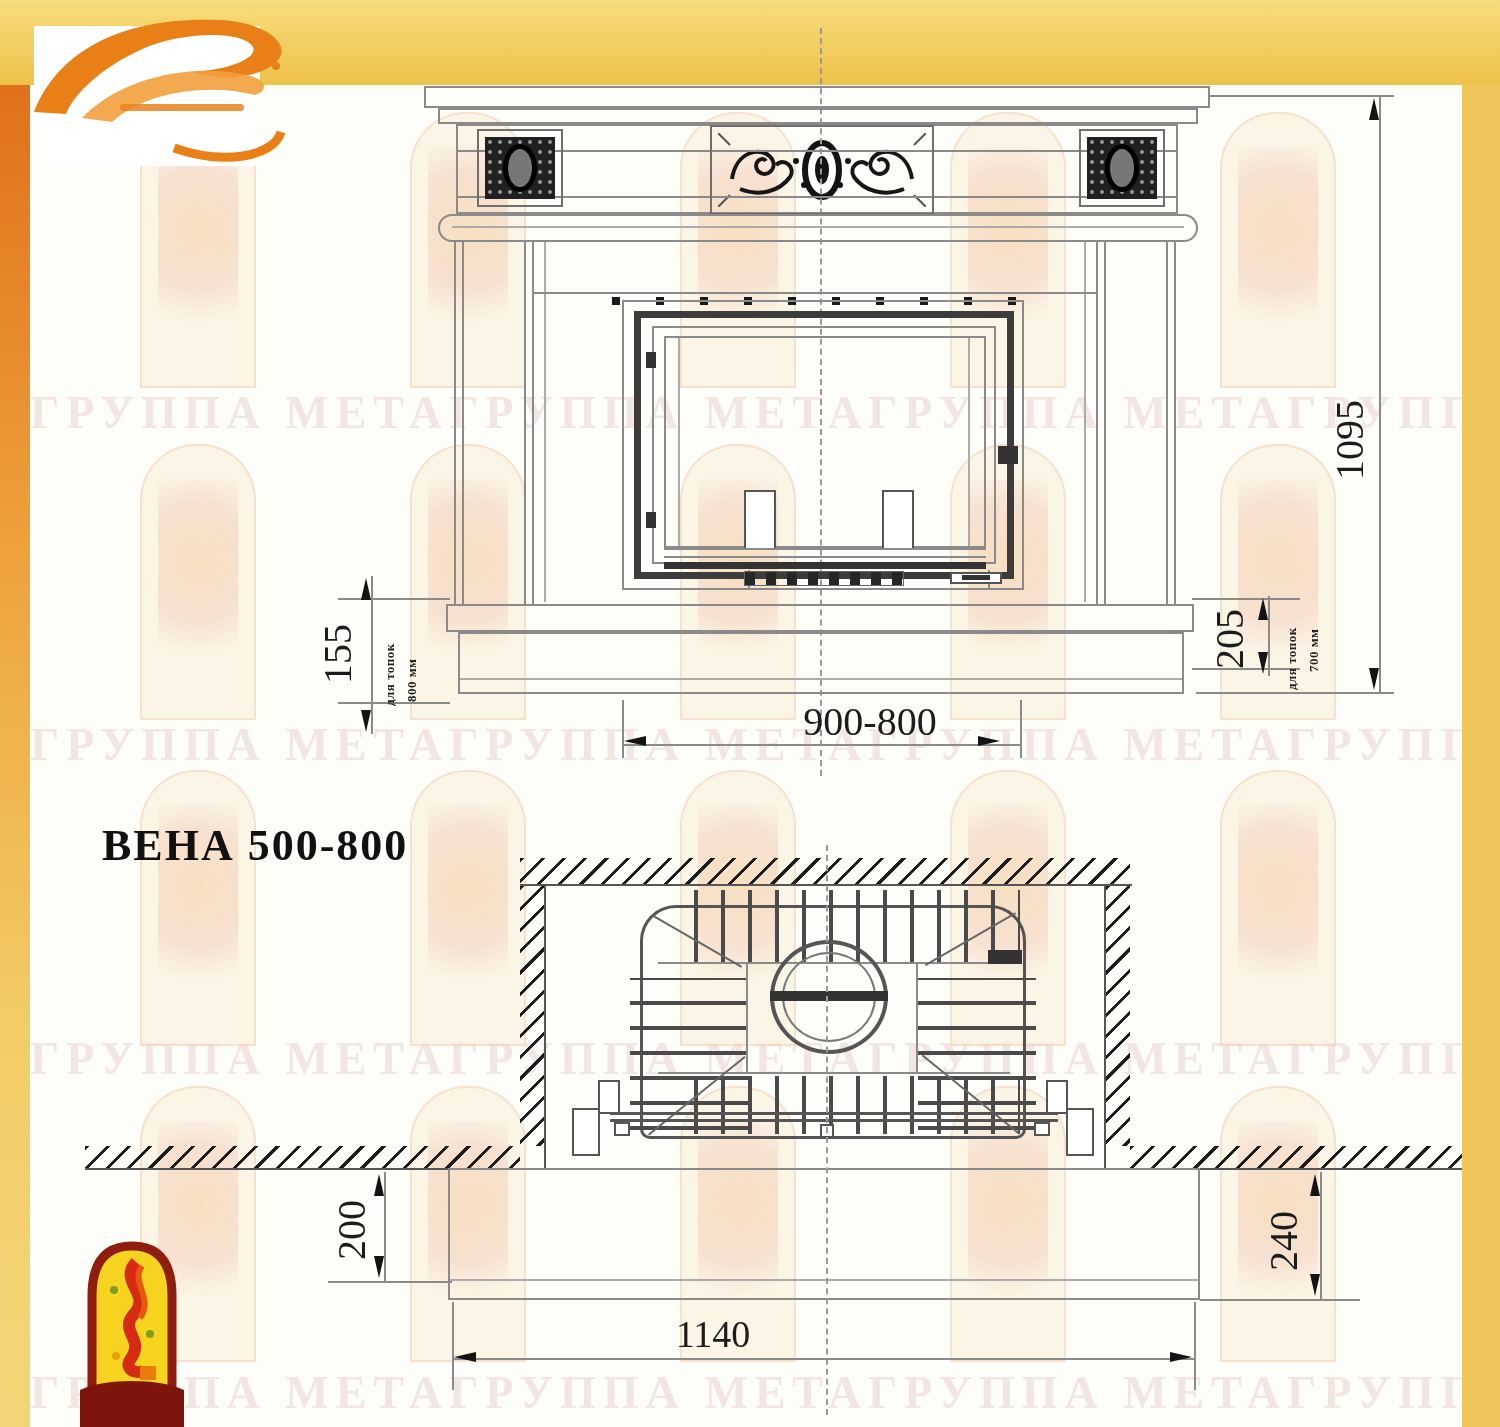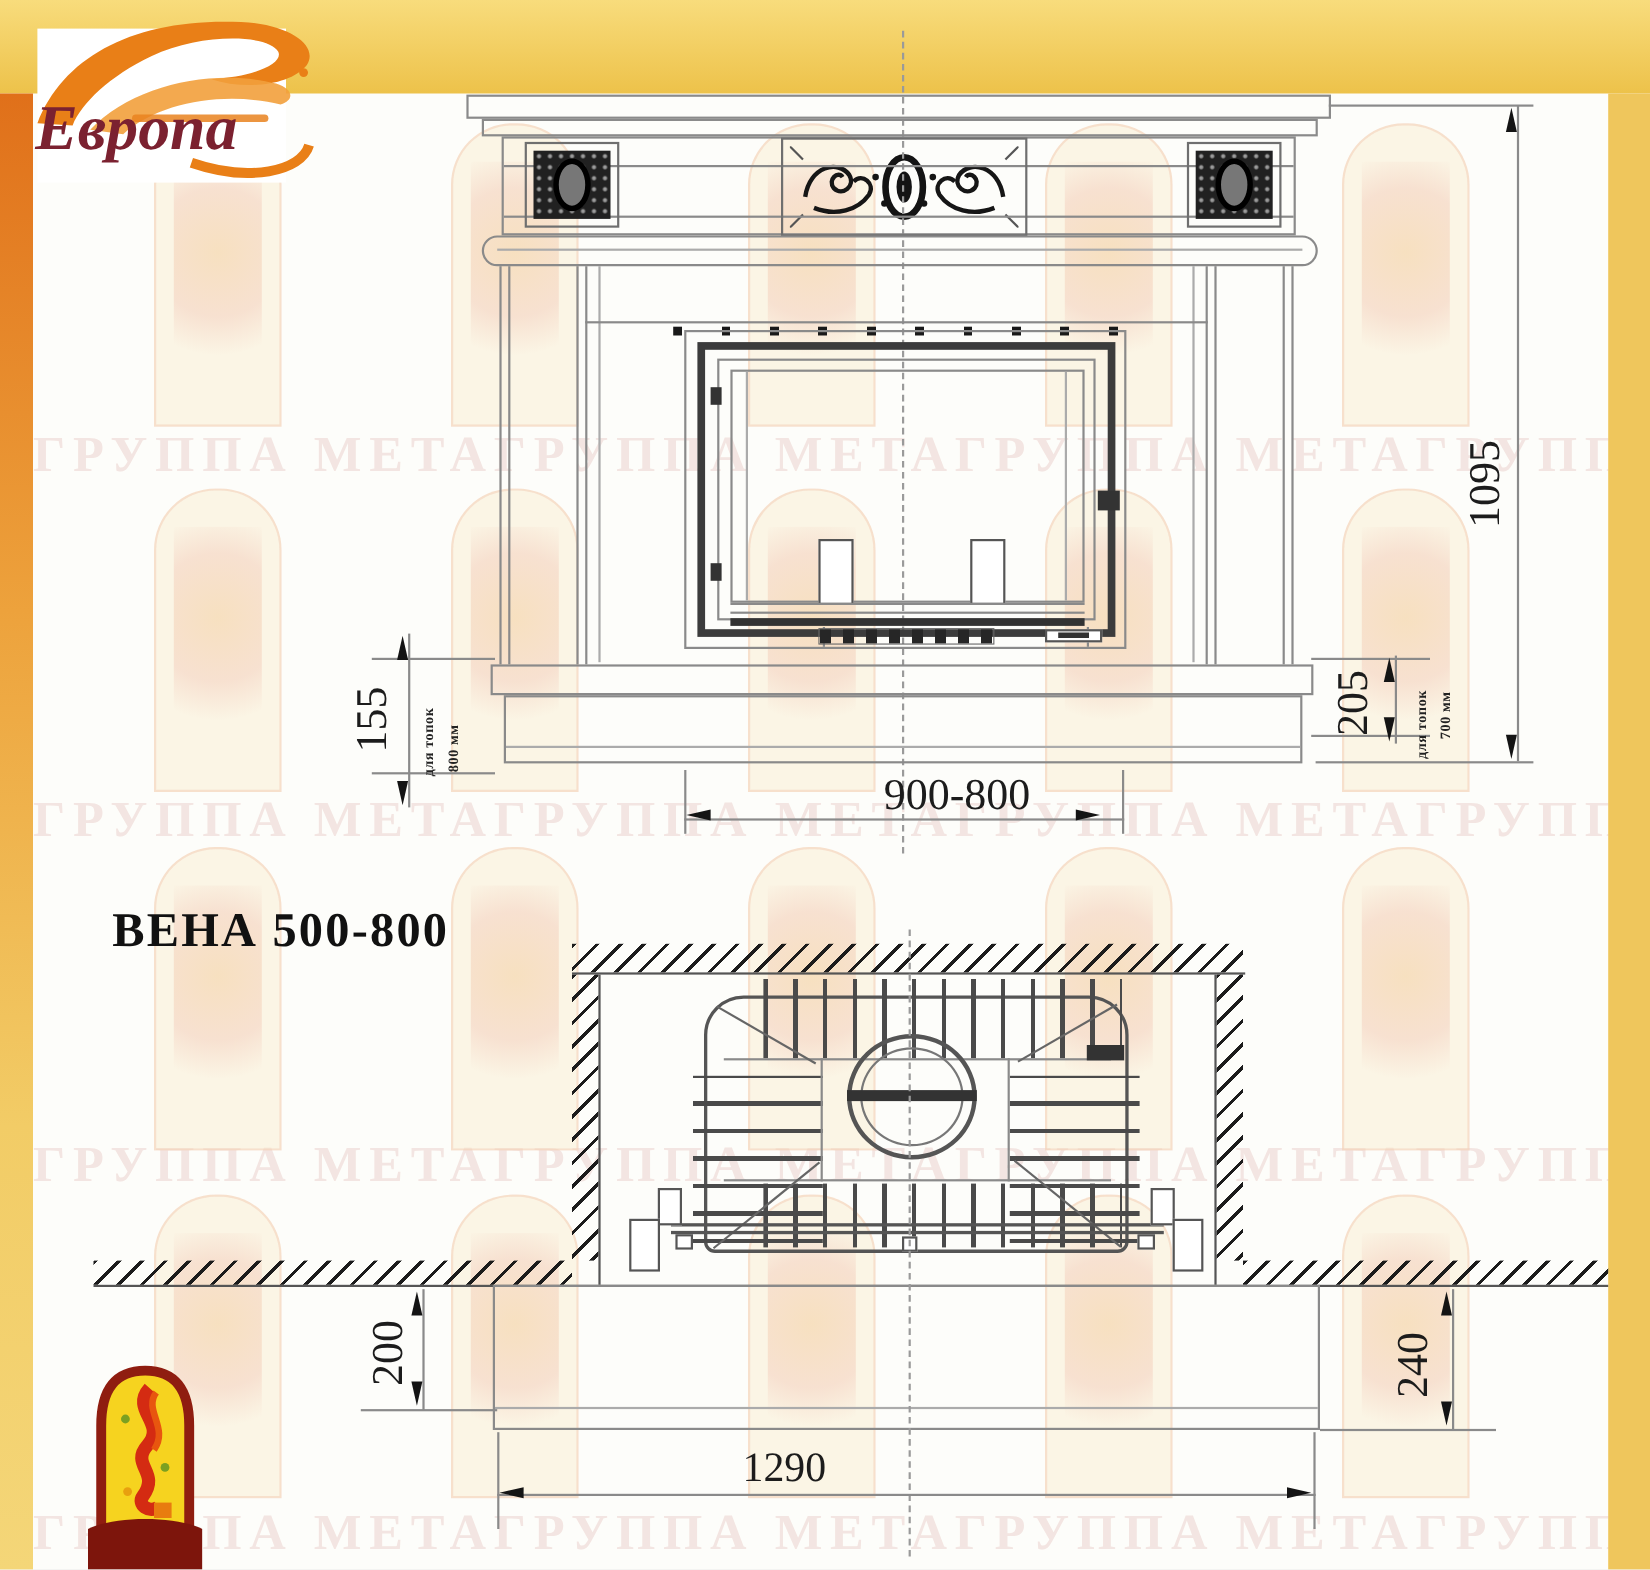--- a/index.html
+++ b/index.html
@@ -251,37 +251,36 @@
     <div class="dimv" style="left:314px;top:598px;height:112px">155</div>
     <div class="notev" style="left:382px;top:594px;height:112px">для топок</div>
     <div class="notev" style="left:404px;top:606px;height:96px">800 мм</div>
 
     <div class="dimv" style="left:1206px;top:594px;height:90px">205</div>
     <div class="notev" style="left:1284px;top:590px;height:100px">для топок</div>
     <div class="notev" style="left:1306px;top:596px;height:76px">700 мм</div>
 
     <div class="dimv" style="left:328px;top:1180px;height:100px">200</div>
     <div class="dimv" style="left:1260px;top:1186px;height:110px">240</div>
-    <div class="dimh" style="left:598px;top:1312px;width:230px;font-size:38px">1290</div>
+    <div class="dimh" style="left:598px;top:1312px;width:230px;font-size:38px">1140</div>
   </div>
 
   <div class="abs" id="frame-top"></div>
   <div class="abs" id="frame-left"></div>
   <div class="abs" id="frame-right"></div>
 
   <div id="logo">
     <div id="logo-bg"></div>
     <svg style="position:absolute;left:0;top:2px" width="275" height="165" viewBox="0 0 275 165">
       <path d="M10,106 C34,44 100,10 195,14 C240,16 266,36 255,53 C240,72 198,76 168,66 C206,64 234,52 229,41 C220,25 158,24 114,45 C76,63 50,88 42,108 Z" fill="#e97f17"></path>
       <path d="M58,112 C98,70 172,56 227,70 C243,75 244,85 231,89 C181,77 122,86 88,116 Z" fill="#f2a03c" opacity="0.9"></path>
       <path d="M150,142 C202,160 250,150 257,126" stroke="#e97f17" stroke-width="9" fill="none"></path>
       <circle cx="252" cy="60" r="4" fill="#e97f17"></circle>
     </svg>
     <div id="logo-tagline-decor"></div>
-    <div id="logo-text">Европа</div>
   </div>
 
   <div id="emblem">
     <svg width="104" height="189" viewBox="0 0 104 189">
       <path d="M12,152 L12,58 Q12,8 52,8 Q92,8 92,58 L92,152 Z" fill="#f6d31f" stroke="#8f1d10" stroke-width="9"></path>
       <path d="M56,24 C38,44 72,56 54,76 C38,94 66,100 50,122 C44,130 56,138 64,132" stroke="#d42b12" stroke-width="12" fill="none"></path>
       <path d="M62,28 C50,44 74,60 60,80" stroke="#e8560f" stroke-width="6" fill="none"></path>
       <circle cx="34" cy="52" r="4" fill="#7ba021"></circle>
         <circle cx="70" cy="96" r="4" fill="#7ba021"></circle>
       <circle cx="36" cy="118" r="4" fill="#e8a00f"></circle>

